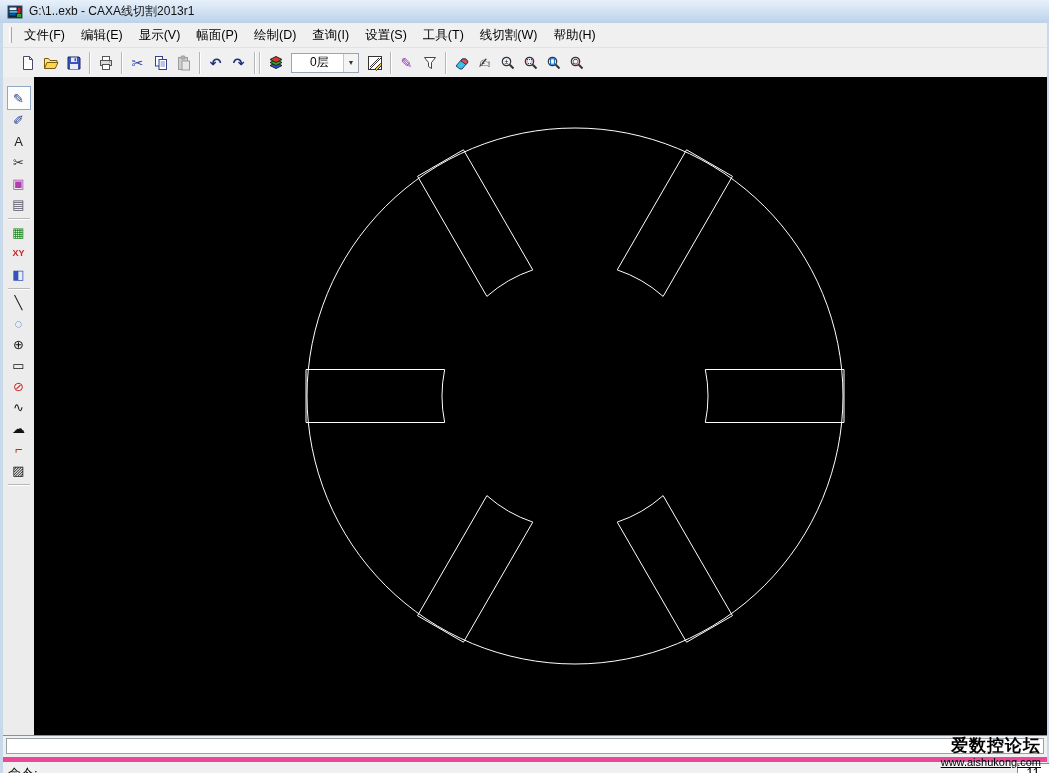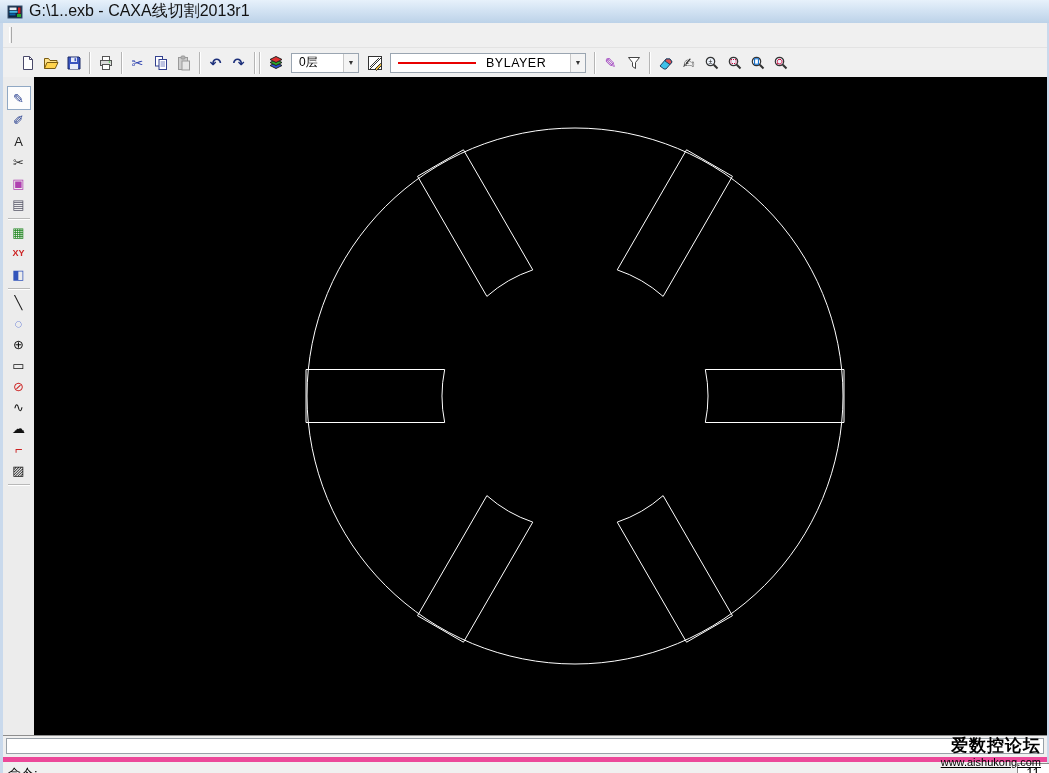--- a/index.html
+++ b/index.html
@@ -4,36 +4,36 @@
 <style>
   * { margin:0; padding:0; box-sizing:border-box; }
   html,body { width:1049px; height:773px; overflow:hidden; }
   body { position:relative; background:#c9d9ec; font-family:"Liberation Sans","DejaVu Sans",sans-serif; font-size:12px; color:#000; }
 
   
   .titlebar { position:absolute; top:0; left:0; width:1049px; height:23px;
     background:linear-gradient(180deg,#e7f1fb 0%,#d3e3f3 45%,#bcd2e8 100%);
     display:flex; align-items:center; padding-left:7px; }
   .titlebar .appicon { width:16px; height:16px; margin-right:6px; flex:0 0 auto; }
-  .titlebar .title { font-size:16px; color:#111; white-space:nowrap;text-align:right; }
+  .titlebar .title { font-size:12px; color:#111; white-space:nowrap;text-align:right; }
 
   
   .menubar { position:absolute; top:23px; left:3px; right:2px; height:25px; background:#f0f0f0;
     border-bottom:1px solid #e3e3e3; display:flex; align-items:stretch; }
   .gripper { width:3px; margin:4px 4px 4px 6px; border-left:1px solid #fff; border-right:1px solid #a8a8a8; }
   .menu-item { display:flex; align-items:center; padding:0 8px; font-size:12.5px; cursor:default; }
 
   
   .toolbar { position:absolute; top:48px; left:3px; right:2px; height:29px; background:#f0f0f0;
     display:flex; align-items:center; }
   .tbtn { width:23px; height:23px; display:flex; align-items:center; justify-content:center; flex:0 0 auto; }
   .tbtn svg { width:16px; height:16px; }
   .glyph { font-size:14px; line-height:1; }
   .tsep { width:1px; height:22px; background:#b5b5b5; box-shadow:1px 0 0 #fff; margin:0 4px; flex:0 0 auto; }
-  .combo { height:20px; background:#fff; border:1px solid #9aa5b1; display:flex; align-items:center; margin:0 4px; flex:0 0 auto; }
+  .combo { height:20px; background:#fff; border:1px solid #9aa5b1; display:flex; align-items:flex-start; margin:0 4px; flex:0 0 auto;padding-left:11px; }
   .combo-value { flex:1; padding-left:7px; font-size:12px; white-space:nowrap; }
   .combo-arrow { width:15px; height:100%; display:flex; align-items:center; justify-content:center;
     font-size:7px; color:#333; background:#f4f4f4; border-left:1px solid #c8c8c8; }
   .line-swatch { width:78px; height:0; border-top:2px solid #e80000; margin-left:7px; flex:0 0 auto; }
   .byl-label { padding-left:10px; font-size:12.5px; letter-spacing:.5px; flex:1; }
 
   
   .main { position:absolute; top:77px; left:3px; right:2px; height:658px; display:flex; }
   .toolpalette { width:31px; background:#ececec; padding-top:9px; display:flex; flex-direction:column; align-items:center; flex:0 0 auto; }
   .tool { width:24px; height:21px; display:flex; align-items:center; justify-content:center;
@@ -71,20 +71,32 @@
     <rect x="2.5" y="6.8" width="8" height="2" fill="#49b8e8"></rect>
     <rect x="2.5" y="9.4" width="6" height="2" fill="#0a60a8"></rect>
     <rect x="11" y="3.5" width="2.5" height="6" fill="#d02020"></rect>
     <rect x="10" y="10" width="4" height="3" fill="#28a828"></rect>
   </svg>
   <span class="title">G:\1..exb - CAXA线切割2013r1</span>
 </div>
 
 <div class="menubar">
   <div class="gripper"></div>
+  <div style="display:flex">
+      <div class="menu-item">文件(F)</div>
+      <div class="menu-item">编辑(E)</div>
+      <div class="menu-item">显示(V)</div>
+      <div class="menu-item">幅面(P)</div>
+      <div class="menu-item">绘制(D)</div>
+      <div class="menu-item">查询(I)</div>
+      <div class="menu-item">设置(S)</div>
+      <div class="menu-item">工具(T)</div>
+      <div class="menu-item">线切割(W)</div>
+      <div class="menu-item">帮助(H)</div>
+    </div>
 </div>
 
 <div class="toolbar">
   <div class="gripper"></div>
 
   <div class="tbtn">
       <svg viewBox="0 0 16 16">
         <path d="M3.5 1.5h6l3 3v10h-9z" fill="#fff" stroke="#4a4a6a"></path>
         <path d="M9.5 1.5v3h3" fill="none" stroke="#4a4a6a"></path>
       </svg>
@@ -164,25 +176,20 @@
 
   <div class="tbtn">
       <svg viewBox="0 0 16 16">
         <rect x="1.5" y="1.5" width="13" height="13" fill="#fff" stroke="#333"></rect>
         <line x1="3" y1="12" x2="12" y2="3" stroke="#333"></line>
         <line x1="3" y1="14" x2="14" y2="3" stroke="#333"></line>
         <path d="M8 14l5.5-5.5 1.5 1.5-5.5 5.5z" fill="#f0c040" stroke="#333"></path>
       </svg>
     </div>
 
-  <div class="combo" style="width:196px">
-    <span class="line-swatch"></span>
-    <span class="byl-label">BYLAYER</span>
-    <span class="combo-arrow">▼</span>
-  </div>
   <div class="tsep"></div>
 
   <div class="tbtn">
       <span class="glyph" style="color:#9933bb">✎</span>
     </div>
   <div class="tbtn">
       <svg viewBox="0 0 16 16">
         <path d="M2.5 2.5h11l-4 5v6l-3-2v-4z" fill="#fff" stroke="#444"></path>
       </svg>
     </div>

